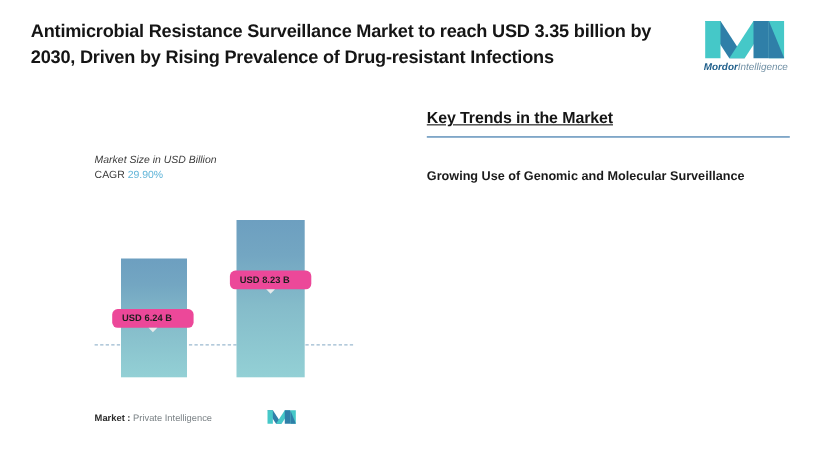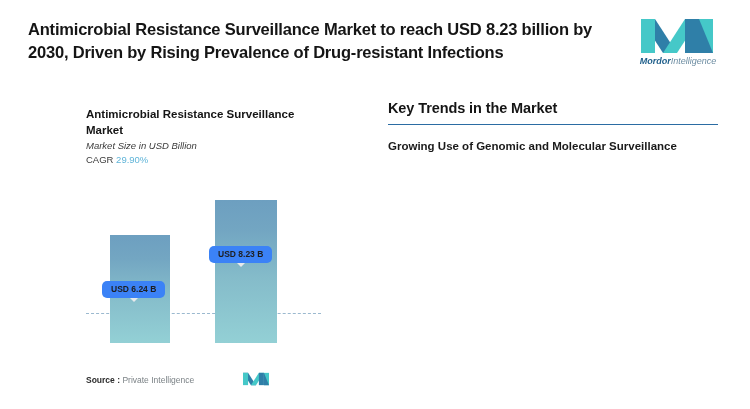--- a/index.html
+++ b/index.html
@@ -101,26 +101,26 @@
   .bar {
     position: absolute;
     bottom: 0;
     background: linear-gradient(180deg, #6d9fc0 0%, #73a6c2 22%, #85bcca 55%, #93d0d5 100%);
   }
   #bar-2025 { left: 24px; width: 60px; height: 108px; }
   #bar-2030 { left: 129px; width: 62px; height: 143px; }
 
   .bar-badge {
     position: absolute;
-    background: #3b82f6;
+    background: #ec4899;
     border-radius: 5px;
     font-size: 8.5px;
     font-weight: bold;
     color: #1e1e1e;
-    padding: 4px 9px 4px 9px;
+    padding: 4px 20px 4px 9px;
     white-space: nowrap;
     line-height: 1;
   }
   .bar-badge::after {
     content: "";
     position: absolute;
     left: 50%;
     bottom: -4px;
     margin-left: -4px;
     width: 0; height: 0;
@@ -150,60 +150,60 @@
     position: absolute;
     left: 388px; top: 100px;
     width: 330px; height: 265px;
   }
   #trends-heading {
     font-size: 14.5px;
     font-weight: bold;
     color: #151515;
     letter-spacing: -0.1px;
     margin: 0 0 8px 0;
+    text-decoration: underline;
   }
   .trend-item {
     border-top: 1.6px solid #2b6ca3;
-    padding-top: 13px;
+    padding-top: 28px;
     height: 57px;
     box-sizing: border-box;
   }
   .trend-text {
     font-size: 11.5px;
     font-weight: bold;
     line-height: 1.42;
     color: #1a1a1a;
     width: 315px;
   }
 </style>
 </head>
 <body>
 
 <div id="header">
 
-  <div id="headline">Antimicrobial Resistance Surveillance Market to reach USD 8.23 billion by 2030, Driven by Rising Prevalence of Drug-resistant Infections</div>
+  <div id="headline">Antimicrobial Resistance Surveillance Market to reach USD 3.35 billion by 2030, Driven by Rising Prevalence of Drug-resistant Infections</div>
 
   <div id="logo-block">
     <svg id="logo-mark" viewBox="0 0 72 38">
       <polygon points="0,2 14,2 36,36 22,36" fill="#2f7fa8"></polygon>
       <polygon points="0,2 0,36 14,36 14,2" fill="#45c8c8"></polygon>
       <polygon points="36,36 22,36 44,2 58,2" fill="#45c8c8"></polygon>
       <polygon points="44,2 58,2 58,36 44,36" fill="#2f7fa8"></polygon>
       <polygon points="58,2 72,2 72,36 58,36" fill="#45c8c8"></polygon>
       <polygon points="58,2 72,36 58,36" fill="#2f7fa8"></polygon>
     </svg>
     <div id="logo-wordmark">
       <span class="w1">Mordor</span><span class="w2">Intelligence</span>
     </div>
   </div>
 </div>
 
 <div id="chart-panel">
 
-  <div id="chart-title">Antimicrobial Resistance Surveillance Market</div>
 
   <div id="chart-subtitle">Market Size in USD Billion</div>
 
   <div id="chart-cagr">
     <span>CAGR</span>
     <span class="cagr-value">29.90%</span>
   </div>
 
   <div id="plot">
 
@@ -212,21 +212,21 @@
     <div class="bar" id="bar-2025"></div>
     <div class="bar" id="bar-2030"></div>
 
     <div class="bar-badge" id="badge-2025">USD 6.24 B</div>
 
     <div class="bar-badge" id="badge-2030">USD 8.23 B</div>
 
   </div>
 
   <div id="source-line">
-    <span class="src-key">Source :</span>
+    <span class="src-key">Market :</span>
     <span>Private Intelligence</span>
   </div>
 
   <svg id="source-logo" viewBox="0 0 72 38">
     <polygon points="0,2 14,2 36,36 22,36" fill="#2f7fa8"></polygon>
     <polygon points="0,2 0,36 14,36 14,2" fill="#45c8c8"></polygon>
     <polygon points="36,36 22,36 44,2 58,2" fill="#45c8c8"></polygon>
     <polygon points="44,2 58,2 58,36 44,36" fill="#2f7fa8"></polygon>
     <polygon points="58,2 72,2 72,36 58,36" fill="#45c8c8"></polygon>
     <polygon points="58,2 72,36 58,36" fill="#2f7fa8"></polygon>

